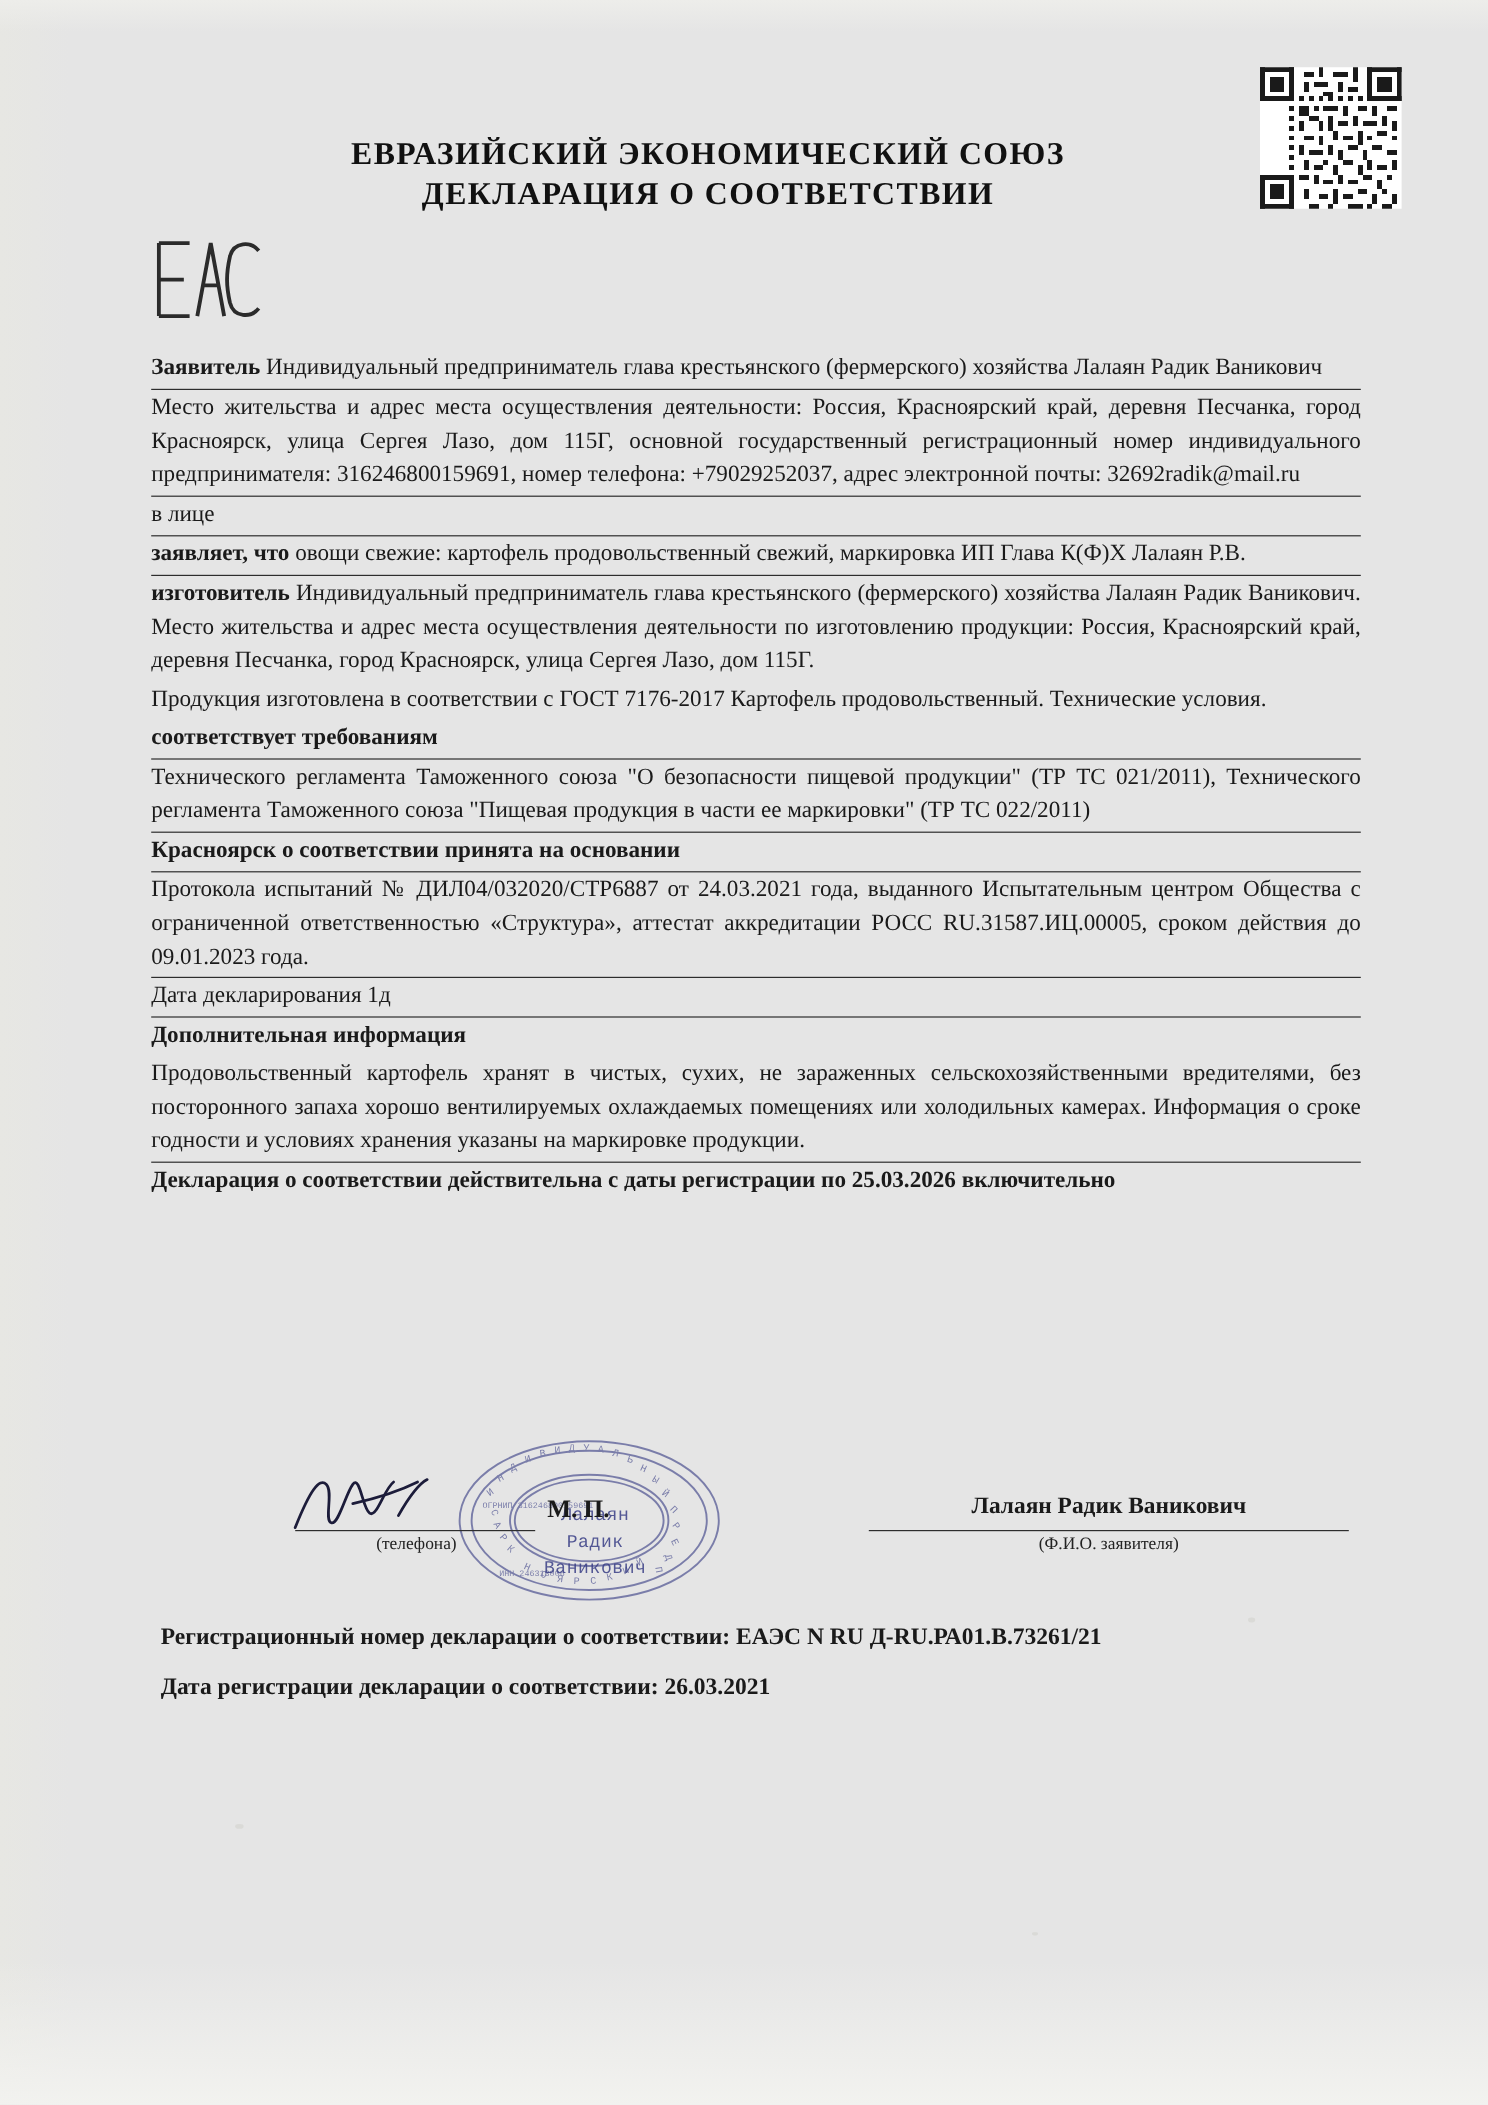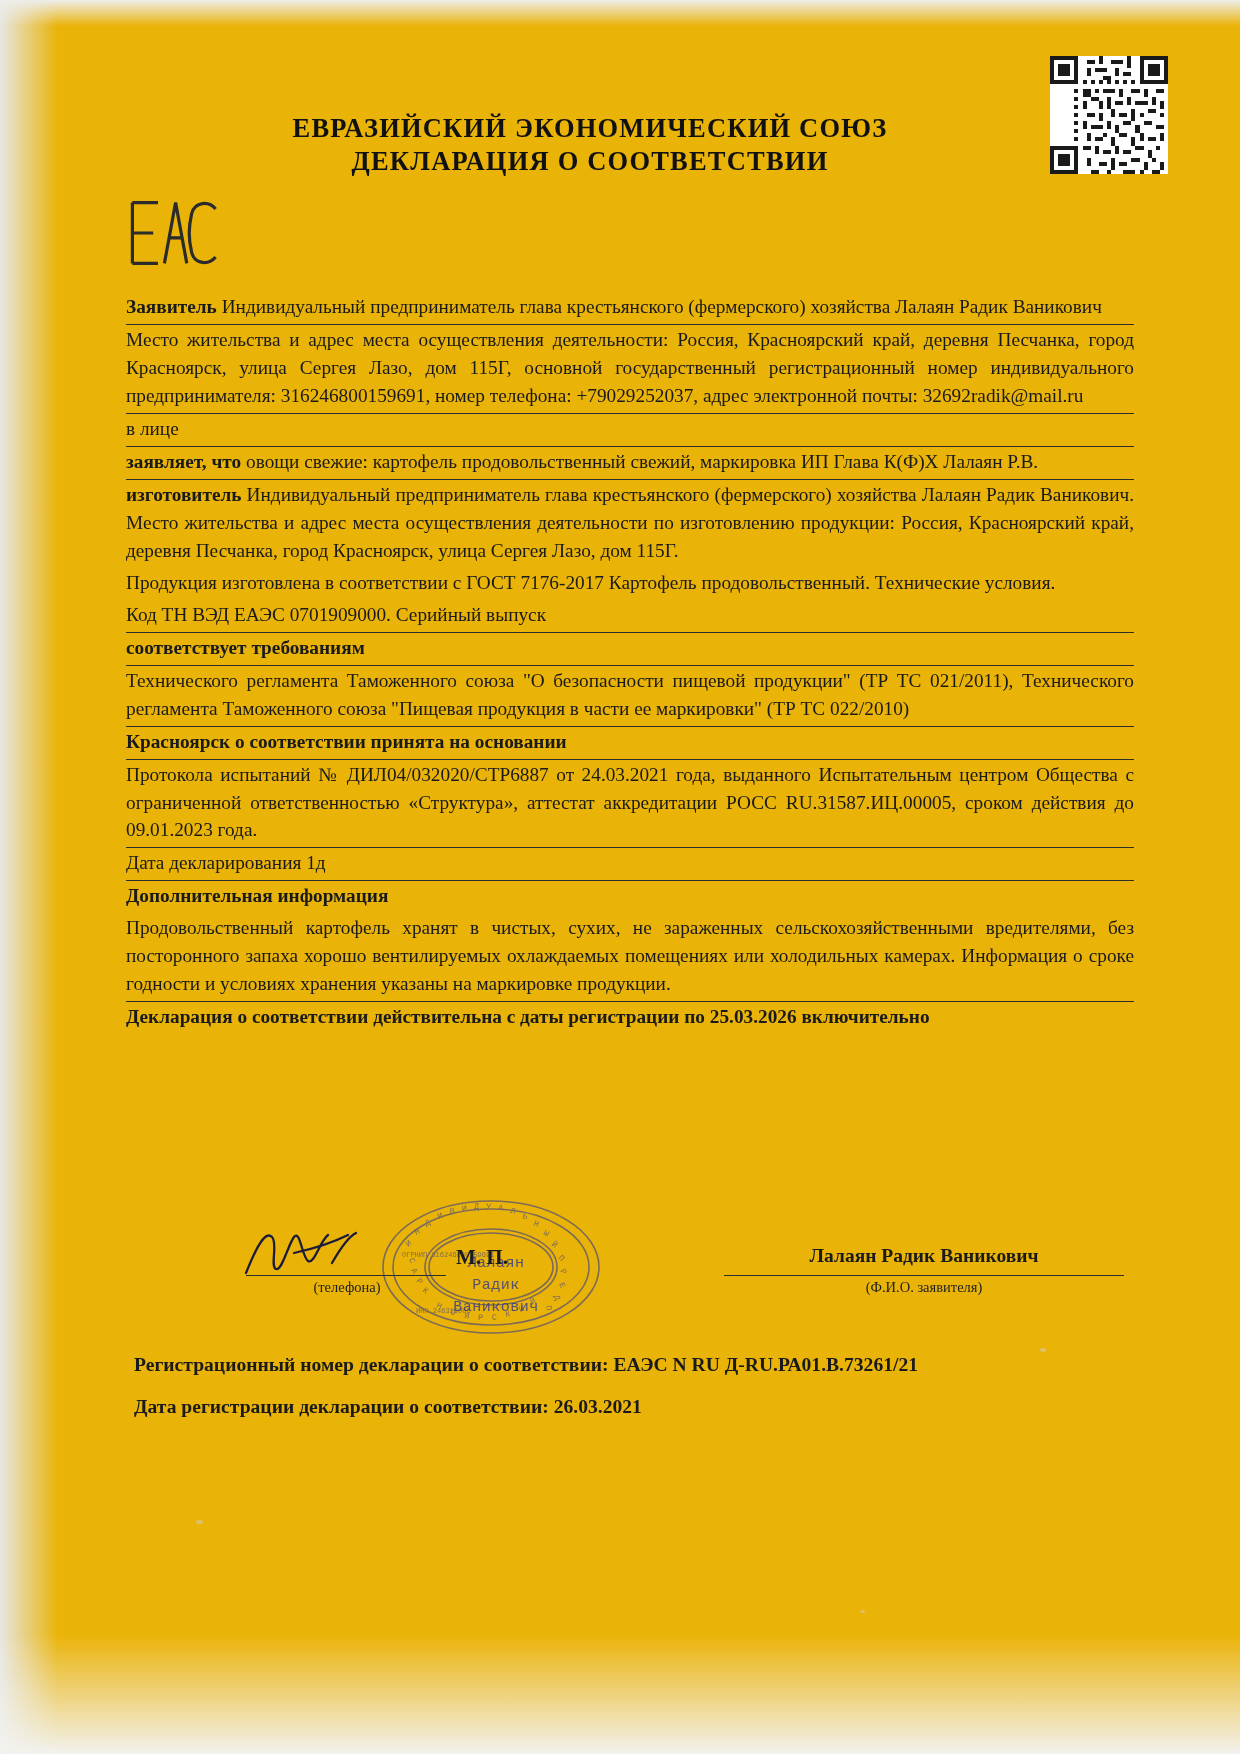--- a/index.html
+++ b/index.html
@@ -11,21 +11,21 @@
     width: 1240px;
     height: 1754px;
     position: relative;
     font-family: "Liberation Serif", serif;
     color: #1a1a1a;
     overflow: hidden;
   }
   .page {
     position: absolute;
     inset: 0;
-    background: #eab308;
+    background: #e5e5e5;
   }
   
   .scan-edge-left {
     position: absolute;
     left: 0; top: 0; bottom: 0; width: 58px;
     background: linear-gradient(to right, #e7e7e3, rgba(255,255,255,0));
     pointer-events: none;
   }
   .scan-edge-top {
     position: absolute;
@@ -368,32 +368,29 @@
       <p class="para just">
         <span class="lbl">изготовитель</span>
         <span>Индивидуальный предприниматель глава крестьянского (фермерского) хозяйства Лалаян Радик Ваникович. Место жительства и адрес места осуществления деятельности по изготовлению продукции: Россия, Красноярский край, деревня Песчанка, город Красноярск, улица Сергея Лазо, дом 115Г.</span>
       </p>
     </div>
 
     <div class="row noline">
       <p class="para just">Продукция изготовлена в соответствии с ГОСТ 7176-2017 Картофель продовольственный. Технические условия.</p>
     </div>
 
-    <div class="row">
-      <p class="para">Код ТН ВЭД ЕАЭС 0701909000. Серийный выпуск</p>
-    </div>
 
     <div class="row">
       <p class="para">
         <span class="lbl">соответствует требованиям</span>
       </p>
     </div>
 
     <div class="row">
-      <p class="para just">Технического регламента Таможенного союза "О безопасности пищевой продукции" (ТР ТС 021/2011), Технического регламента Таможенного союза "Пищевая продукция в части ее маркировки" (ТР ТС 022/2010)</p>
+      <p class="para just">Технического регламента Таможенного союза "О безопасности пищевой продукции" (ТР ТС 021/2011), Технического регламента Таможенного союза "Пищевая продукция в части ее маркировки" (ТР ТС 022/2011)</p>
     </div>
 
     <div class="row">
       <p class="para">
         <span class="lbl">Красноярск о соответствии принята на основании</span>
       </p>
     </div>
 
     <div class="row">
       <p class="para just">Протокола испытаний № ДИЛ04/032020/СТР6887 от 24.03.2021 года, выданного Испытательным центром Общества с ограниченной ответственностью «Структура», аттестат аккредитации РОСС RU.31587.ИЦ.00005, сроком действия до 09.01.2023 года.</p>

